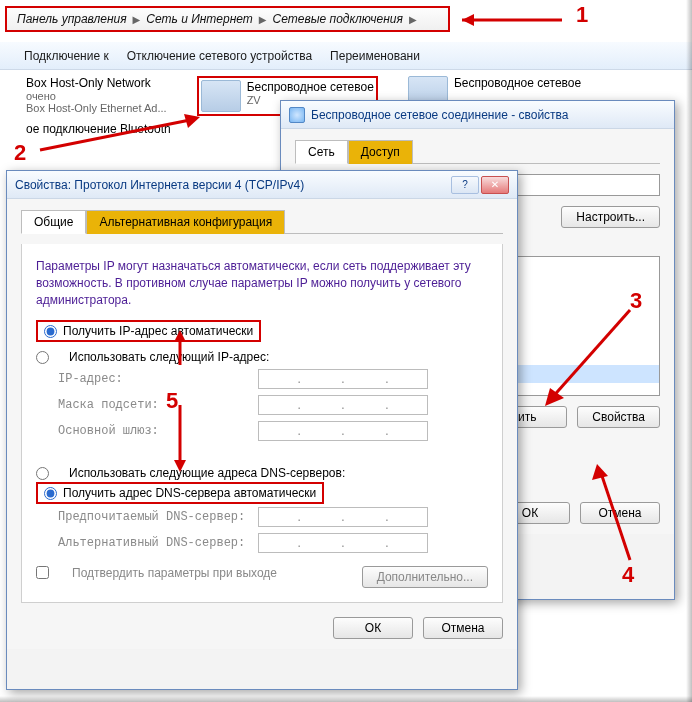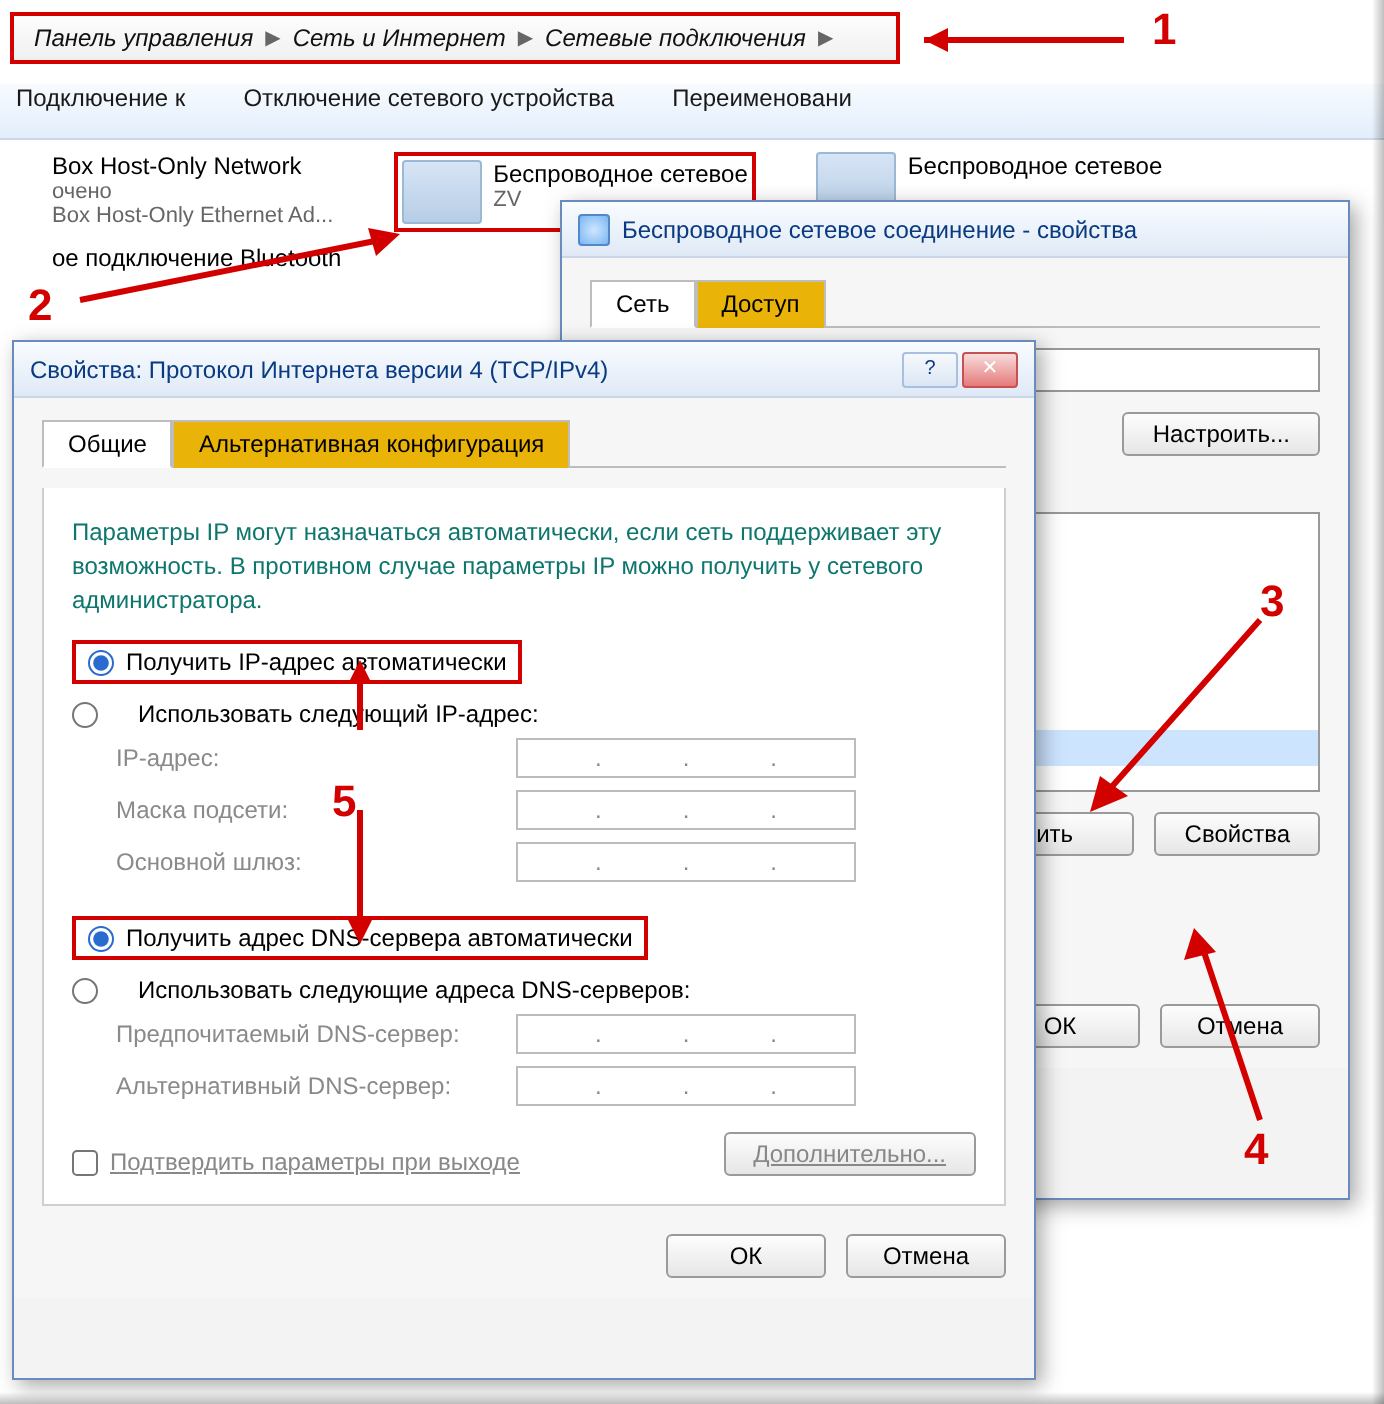--- a/index.html
+++ b/index.html
@@ -26,22 +26,23 @@
     color: #111;
   }
   .addressbar .crumb { padding: 0 4px; cursor: pointer; font-style: italic; }
   .addressbar .chev { color: #666; padding: 0 2px; font-size: 10px; }
   
   .toolbar {
     position: absolute;
     left: 0; top: 42px;
     width: 692px; height: 28px;
     display: flex;
-    padding-left: 8px;
-    gap: 29px;
+    align-items: center;
+    padding-left: 24px;
+    gap: 18px;
     background: linear-gradient(#f7fbff,#e3eefb);
     border-bottom: 1px solid #cdd9e8;
     color: #1a1a1a;
   }
   .toolbar .tb-item { cursor: pointer; }
   
   .connections {
     position: absolute;
     left: 16px; top: 72px;
     width: 692px;
@@ -87,29 +88,29 @@
     text-align:center; cursor:pointer; font-size:12px;
   }
   .listbox {
     border:1px solid #999; background:#fff; height:140px; overflow:hidden;
     font-size:12px; color:#000;
   }
   .listbox .row { padding:2px 6px; white-space:nowrap; }
   .listbox .row.sel { background:#cde4ff; }
   
   .ipv4 { z-index:10; }
-  .ipv4 .para { color:#0f766e; line-height:1.4; margin-bottom:12px;}
+  .ipv4 .para { color:#4c1d95; line-height:1.4; margin-bottom:12px;}
   .radio-row { display:flex; align-items:center; gap:20px; padding:2px 0; }
   .radio-row input[type=radio]{ accent-color:#2a6bcf; }
   .hl { border:2px solid #d30000; padding:2px 6px; display:inline-flex; align-items:center; gap:6px;}
   .field-row { display:flex; align-items:center; gap:10px; padding:3px 0 3px 22px; color:#8a8a8a;}
-  .field-row .lbl { width:190px; }
+  .field-row .lbl { width:190px;font-family:Liberation Mono, monospace; }
   .ipbox { width:170px; height:20px; border:1px solid #bcbcbc; background:#fff; color:#888; display:flex; align-items:center; justify-content:space-evenly; font-size:12px;}
   .ipbox span{ padding:0 2px; }
-  .check-row { display:flex; align-items:flex-end; gap:6px; margin-top:10px; color:#888;text-decoration:underline;}
+  .check-row { display:flex; align-items:flex-start; gap:23px; margin-top:10px; color:#888;}
   .dlg-actions { display:flex; justify-content:flex-end; gap:10px; margin-top:14px;}
   .wireless-actions { display:flex; justify-content:flex-end; gap:10px; margin-top:10px;}
   
   .anno { position:absolute; z-index:50; pointer-events:none; }
   .anno-num { color:#d30000; font-size:22px; font-weight:bold; font-family: Arial, sans-serif; }
   svg.arrow { position:absolute; overflow:visible; }
   svg.arrow path, svg.arrow line { stroke:#d30000; stroke-width:3; fill:none; }
   svg.arrow polygon { fill:#d30000; }
   
   .shadow-right { position:absolute; right:0; top:0; width:6px; height:702px; background:linear-gradient(to right,rgba(0,0,0,0),rgba(0,0,0,.25));}
@@ -245,27 +246,27 @@
         <span class="lbl">Основной шлюз:</span>
         <div class="ipbox">
             <span>.</span>
             <span>.</span>
             <span>.</span>
           </div>
       </div>
 
       <div style="height:14px;"></div>
 
+      <div class="radio-row" style="margin-top:6px;">
+        <input type="radio" style="">
+        <span>Использовать следующие адреса DNS-серверов:</span>
+      </div>
       <div class="radio-row hl">
         <input type="radio" checked="" style="">
         <span>Получить адрес DNS-сервера автоматически</span>
-      </div>
-      <div class="radio-row" style="margin-top:6px;">
-        <input type="radio" style="">
-        <span>Использовать следующие адреса DNS-серверов:</span>
       </div>
       <div class="field-row">
         <span class="lbl">Предпочитаемый DNS-сервер:</span>
         <div class="ipbox">
             <span>.</span>
             <span>.</span>
             <span>.</span>
           </div>
       </div>
       <div class="field-row">

